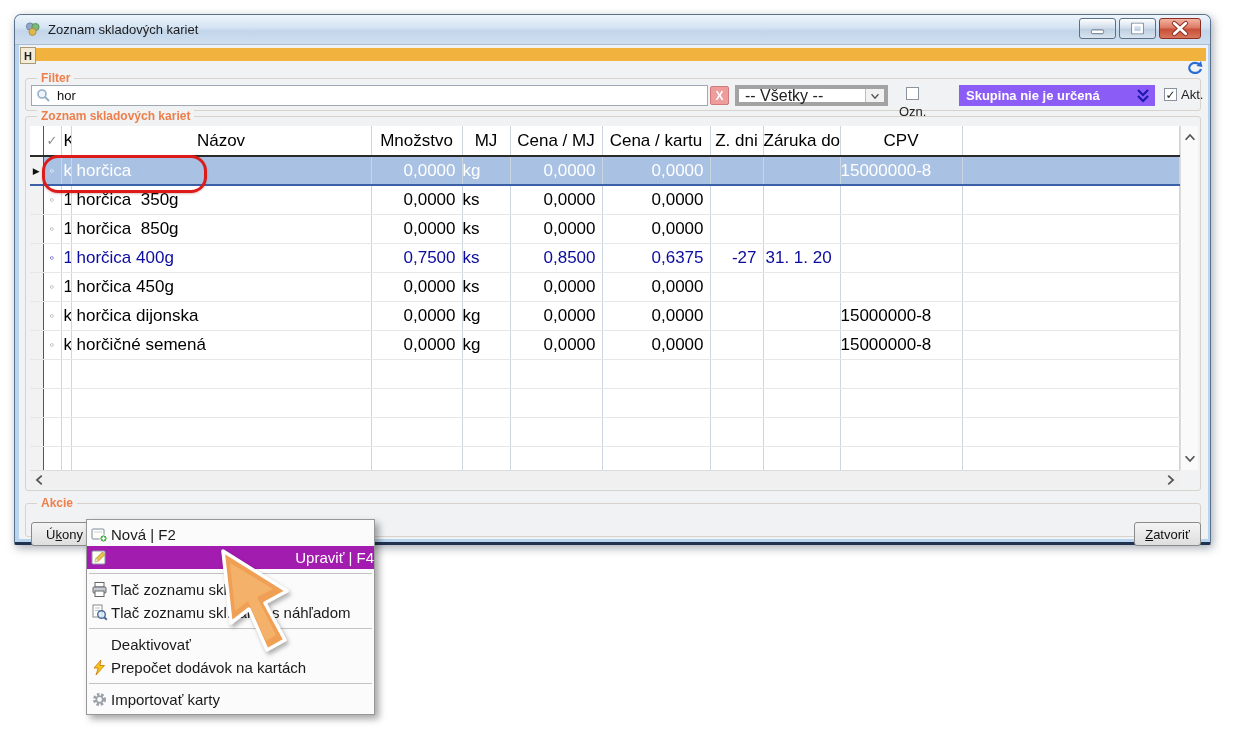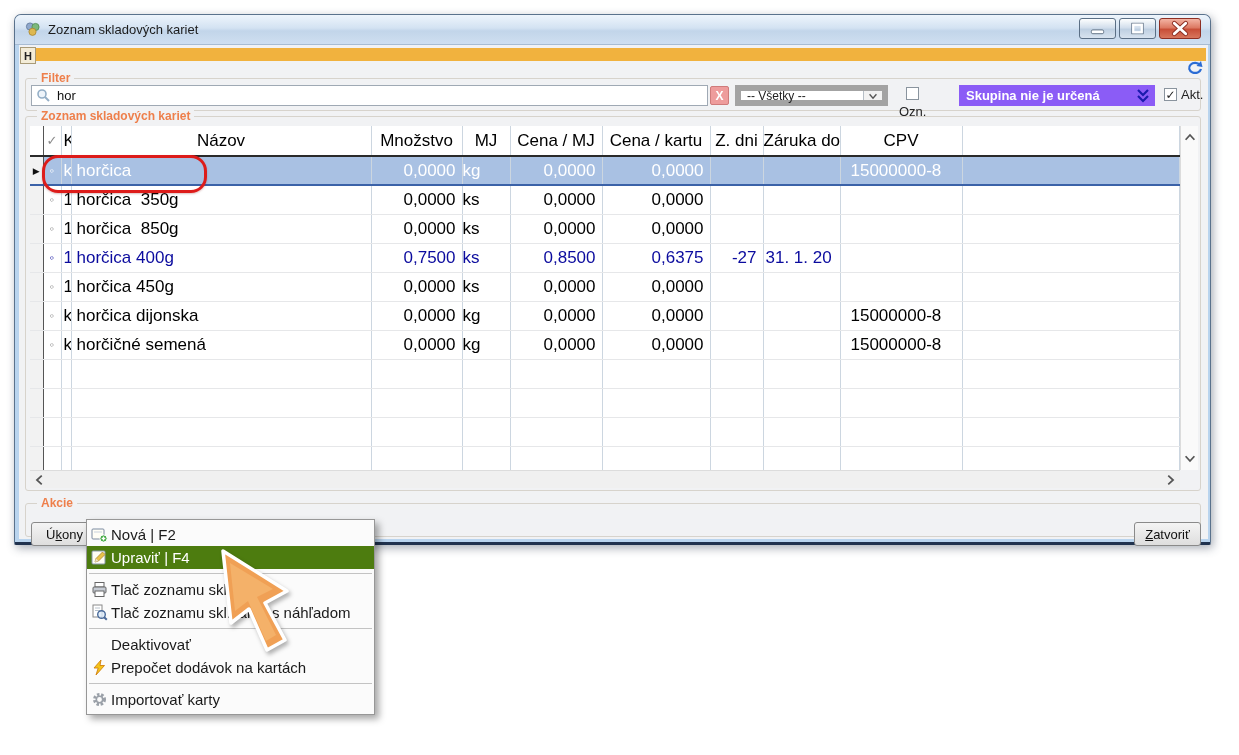--- a/index.html
+++ b/index.html
@@ -39,21 +39,21 @@
                  background:#f1f2f4; padding:0 4px; }
 
   
   .search-input { position:absolute; left:12px; top:40px; width:677px; height:21px; background:#fff;
                   border:1px solid #9fa9b4; display:flex; align-items:center; font-size:13px; color:#111; }
   .search-input .mag { margin:0 6px 0 4px; }
   .clear-btn { position:absolute; left:691px; top:41px; width:19px; height:19px; background:#ee9c9c;
                border:1px solid #cf7b7b; border-radius:2px; color:#fff; font-size:12px; font-weight:bold;
                display:flex; align-items:center; justify-content:center; cursor:pointer; }
   .dropdown { position:absolute; left:716px; top:40px; width:153px; height:21px; background:#fff;
-              border:6px solid #a3a3a3; display:flex; align-items:center; font-size:12px; color:#222;
+              border:4px solid #a3a3a3; display:flex; align-items:center; font-size:16px; color:#222;
               cursor:pointer; }
   .dropdown .dd-text { flex:1; padding-left:6px; }
   .dropdown .dd-btn { width:19px; height:100%; background:#f2f2f2; border-left:1px solid #b6bec6;
                       display:flex; align-items:center; justify-content:center; }
   .checkbox { width:13px; height:13px; background:#fff; border:1px solid #8a949e; display:inline-flex;
               align-items:center; justify-content:center; font-size:12px; color:#222; }
   .cb-wrap { position:absolute; top:42px; display:flex; align-items:center; gap:4px; font-size:13px; color:#222; }
   .badge { position:absolute; left:940px; top:40px; width:196px; height:21px; background:#8b5cf6;
            color:#fff; font-size:13px; font-weight:bold; display:flex; align-items:center;
            padding-left:7px; cursor:pointer; }
@@ -69,21 +69,21 @@
                   white-space:nowrap; overflow:hidden; }
   td.c-sel, th.c-sel { background:#f2f2f2; border-right:1px solid #555 !important;
                        border-bottom:1px solid #777; text-align:center; font-size:9px; color:#111; }
   th.c-sel { border-bottom:2px solid #2a2a2a; }
   .c-check { text-align:center; color:#8a8a8a; font-size:13px; }
   .c-code { padding-left:2px; }
   .c-name { text-align:left; padding-left:5px; white-space:pre !important; }
   .c-num  { text-align:right; padding-right:6px; }
   .c-mj   { text-align:left; }
   .c-zar  { text-align:left; padding-left:2px; }
-  .c-cpv  { text-align:left; padding-left:10px; }
+  .c-cpv  { text-align:left; }
   tr.selected td { background:#a9c1e3; color:#fff; border-bottom:2px solid #3b62a8; }
   tr.selected td.c-sel { background:#f2f2f2; color:#111; }
   tr.accent td { color:#0b0b9e; }
 
   
   .vscroll { position:absolute; left:1180px; top:126px; width:18px; height:344px; background:#fafafa;
              border-left:1px solid #dcdcdc; }
   .hscroll { position:absolute; left:30px; top:470px; width:1150px; height:18px; background:#f0f0f0;
              border-top:1px solid #dcdcdc; }
   .scroll-arrow { position:absolute; width:16px; height:16px; display:flex; align-items:center;
@@ -93,21 +93,21 @@
   .btn { position:absolute; height:24px; background:linear-gradient(180deg,#f4f4f4,#dedede);
          border:1px solid #8a8a8a; border-radius:3px; font-size:13px; color:#111;
          display:flex; align-items:center; justify-content:center; cursor:pointer;margin-top:12px; }
 
   
   .context-menu { position:absolute; left:86px; top:519px; width:289px; background:#fbfbfb;
                   border:1px solid #979797; box-shadow:4px 4px 7px rgba(0,0,0,.35); padding:3px 0; }
   .menu-item { height:23px; display:flex; align-items:center; font-size:15px; color:#1a1a1a;
                cursor:pointer; padding-left:4px; }
   .menu-item .mi-icon { width:20px; height:17px; display:flex; align-items:center; }
-  .menu-item.highlighted { background:#4d7c0f; color:#fff; }
+  .menu-item.highlighted { background:#a21caf; color:#fff;justify-content:space-between; }
   .menu-sep { border-top:1px solid #c3c3c3; margin:4px 2px; height:0; }
 
   
   .annotation { position:absolute; left:42px; top:155px; width:165px; height:38px;
                 border:3.5px solid #dd1c1a; border-radius:16px;
                 box-shadow:0 1px 2px rgba(120,0,0,.25); pointer-events:none; }
   .cursor-arrow { position:absolute; left:220px; top:549px; filter:drop-shadow(2px 3px 2px rgba(0,0,0,.3)); }
   u { text-decoration:underline; }
 </style>
 </head>

